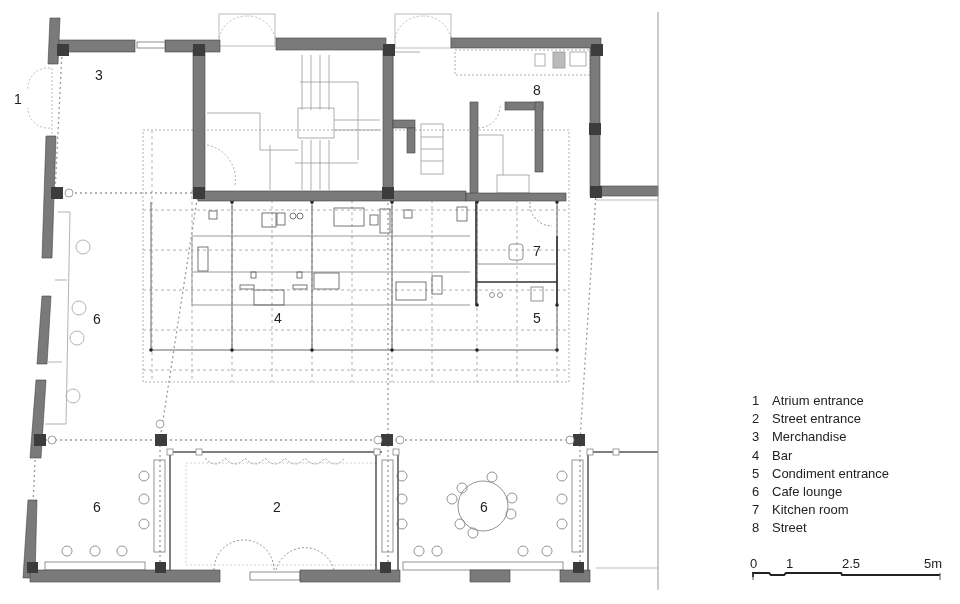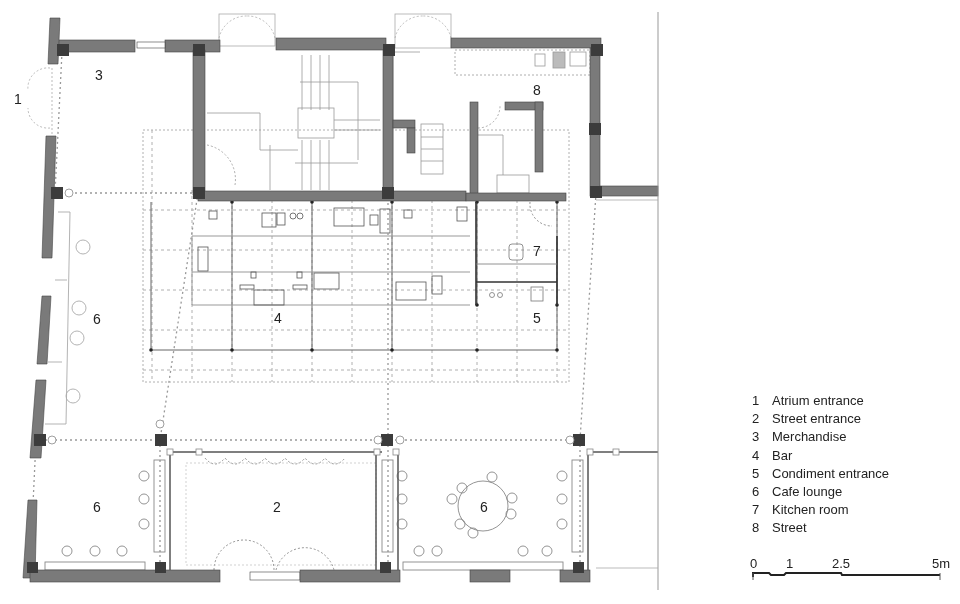--- a/index.html
+++ b/index.html
@@ -345,20 +345,20 @@
     </div>
   <div class="legend-item">
       <span class="legend-num">8</span>
       <span>Street</span>
     </div>
 </div>
 
 <div class="scale">
   <span class="scale-lbl" style="left:2px">0</span>
   <span class="scale-lbl" style="left:38px">1</span>
-  <span class="scale-lbl" style="left:84px">2.5</span>
-  <span class="scale-lbl" style="left:184px">5m</span>
+  <span class="scale-lbl" style="left:94px">2.5</span>
+  <span class="scale-lbl" style="left:176px">5m</span>
   <svg width="200" height="30" style="position:absolute;left:0;top:0">
     <polyline points="5,17 5,21 5,17 21,17 23,19 36,19 38,17 93,17 94,19 192,19" fill="none" stroke="#222" stroke-width="2"></polyline>
     <line x1="5" y1="17" x2="5" y2="24" stroke="#555" stroke-width="1"></line>
     <line x1="192" y1="17" x2="192" y2="24" stroke="#555" stroke-width="1"></line>
   </svg>
 </div>
 
 </body></html>

